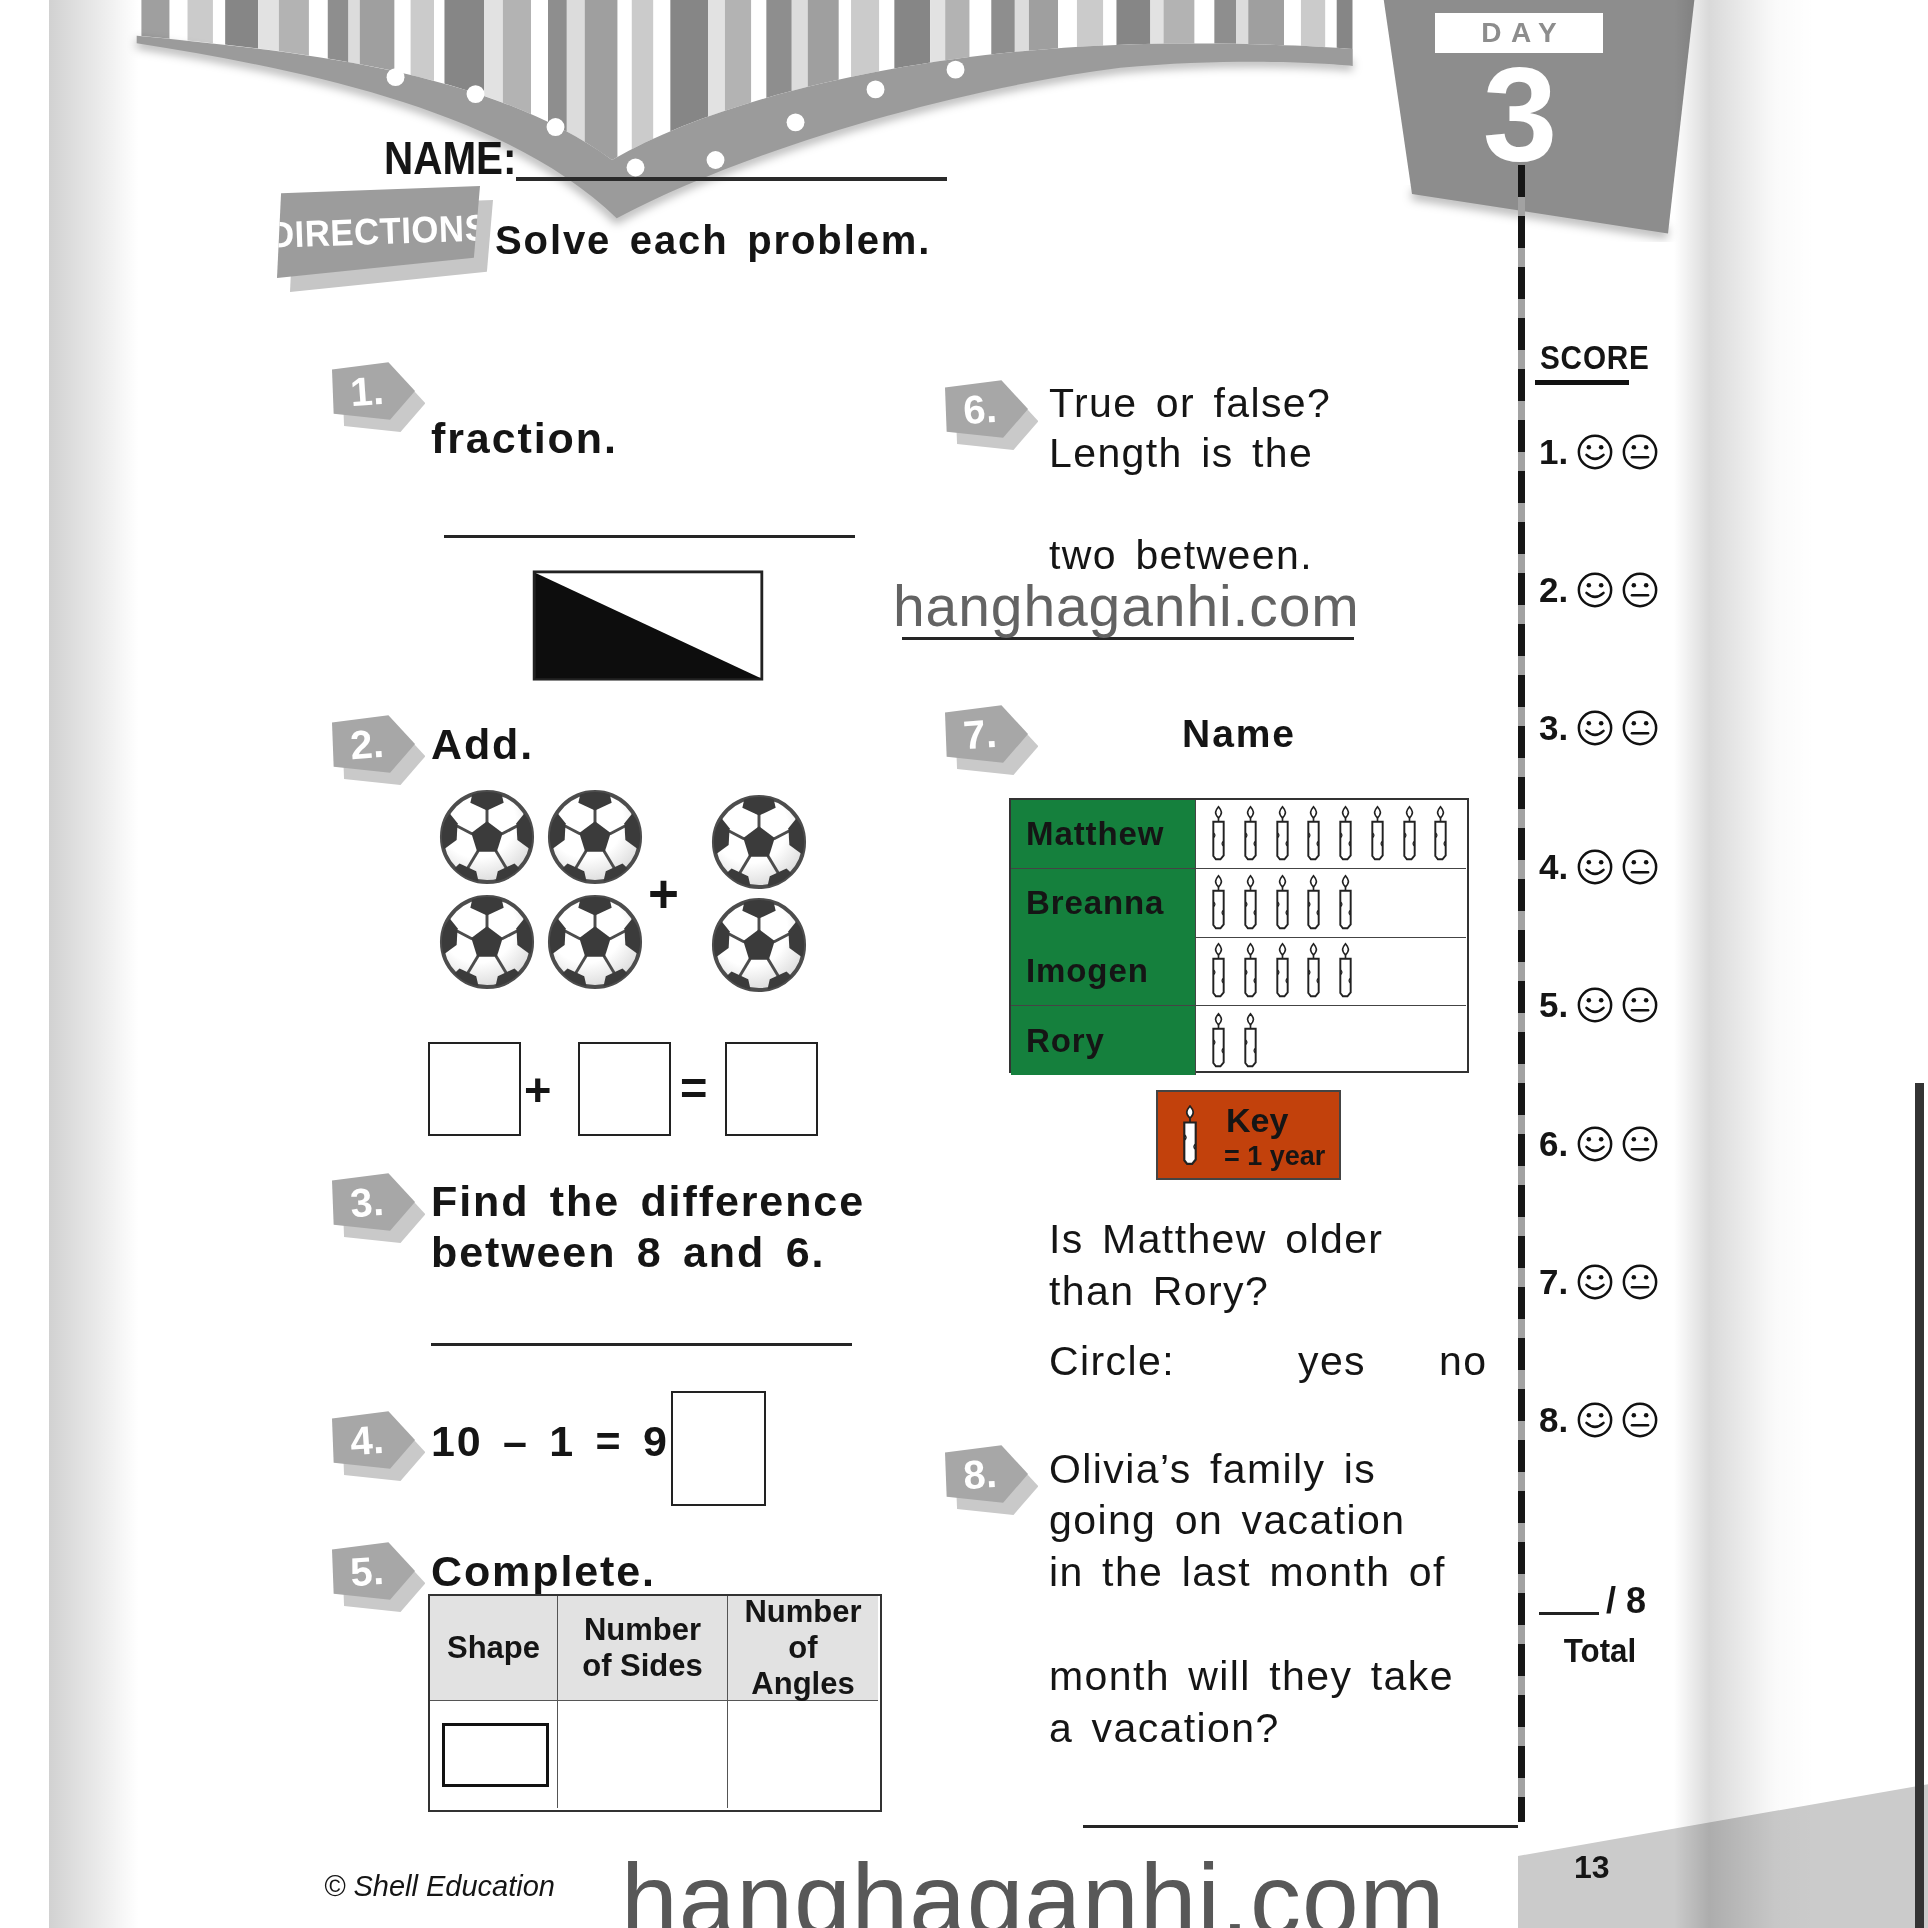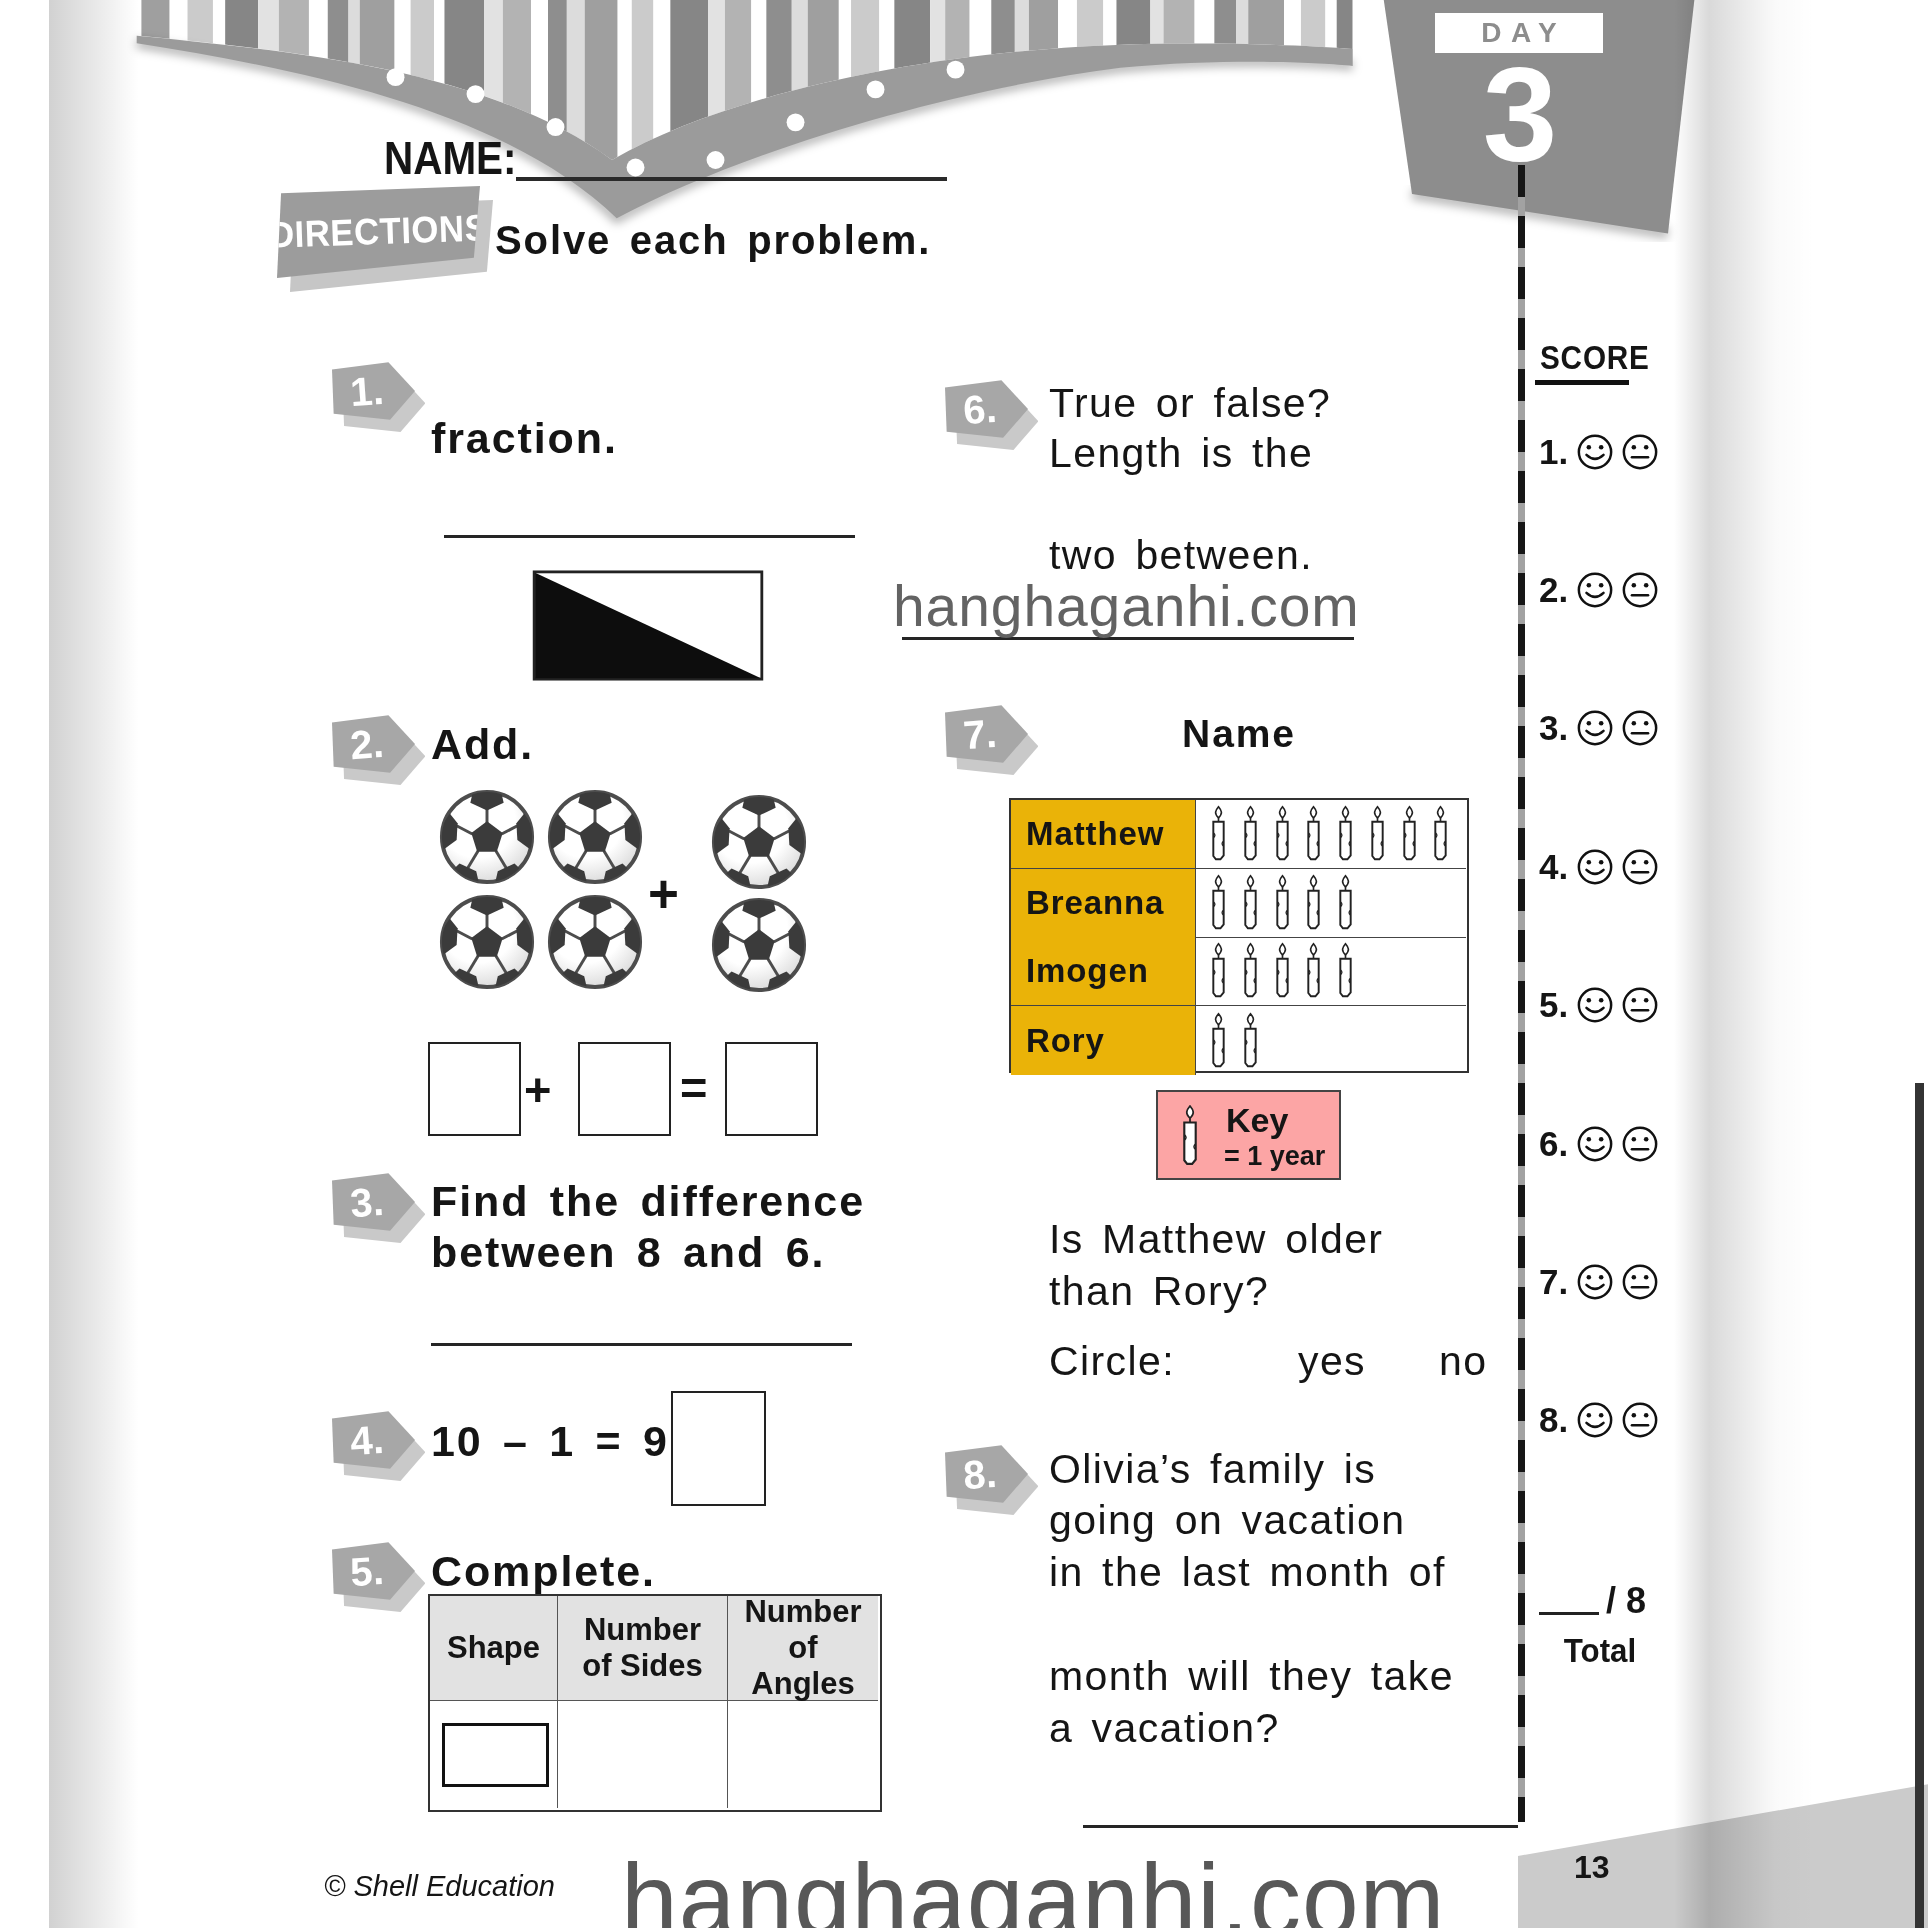--- a/index.html
+++ b/index.html
@@ -39,28 +39,28 @@
   .abox{position:absolute;border:2.8px solid #222;background:#fff;}
   .op{position:absolute;font-weight:bold;}
   
   .t5{position:absolute;left:428px;top:1594px;width:454px;height:218px;border:2.8px solid #333;box-sizing:border-box;}
   .t5 .hdr{position:absolute;top:0;height:105px;background:#e2e2e2;border-right:1.9px solid #555;
         box-sizing:border-box;display:flex;align-items:center;justify-content:center;text-align:center;
         font-size:31px;font-weight:bold;line-height:36px;border-bottom:1.9px solid #555;}
   .t5 .cell{position:absolute;top:105px;height:107px;border-right:1.9px solid #555;box-sizing:border-box;}
   
   .chart{position:absolute;left:1009px;top:798px;width:460px;height:275px;border:2.8px solid #333;box-sizing:border-box;}
-  .chart .nrow{position:absolute;left:0;width:185px;height:69px;background:#eab308;border-right:1.9px solid #444;
+  .chart .nrow{position:absolute;left:0;width:185px;height:69px;background:#15803d;border-right:1.9px solid #444;
         border-bottom:1.9px solid #444;box-sizing:border-box;display:flex;align-items:center;
         font-size:33px;font-weight:bold;padding-left:15px;letter-spacing:0.9px;}
   .chart .vrow{position:absolute;left:185px;width:270px;height:69px;border-bottom:1.9px solid #444;
         box-sizing:border-box;display:flex;align-items:center;padding-left:9.4px;gap:4.7px;}
   .chart .vrow svg{width:27px;height:60px;}
   .keybox{position:absolute;left:1156px;top:1090px;width:185px;height:90px;border:2.8px solid #444;
-        background:#fca5a5;box-sizing:border-box;}
+        background:#c2410c;box-sizing:border-box;}
   .keybox .klabel{position:absolute;left:68px;top:9.4px;font-size:34px;font-weight:bold;}
   .keybox .kval{position:absolute;left:66px;top:49px;font-size:27px;font-weight:bold;}
   .keybox svg{position:absolute;left:17px;top:11.3px;width:30px;height:66px;}
   
   .dashline{position:absolute;left:1518px;top:165px;width:6.6px;height:1657px;
         background:repeating-linear-gradient(to bottom,#161616 0 32px,#a2a2a2 32px 51px);}
   .score-title{position:absolute;left:1540px;top:339px;font-size:33px;font-weight:bold;
         transform:scaleX(.9);transform-origin:left;letter-spacing:0.9px;}
   .score-underline{position:absolute;left:1535px;top:380px;width:94px;height:4.7px;background:#111;}
   .score-item{position:absolute;left:1539px;height:49px;display:flex;align-items:center;gap:7.5px;}

